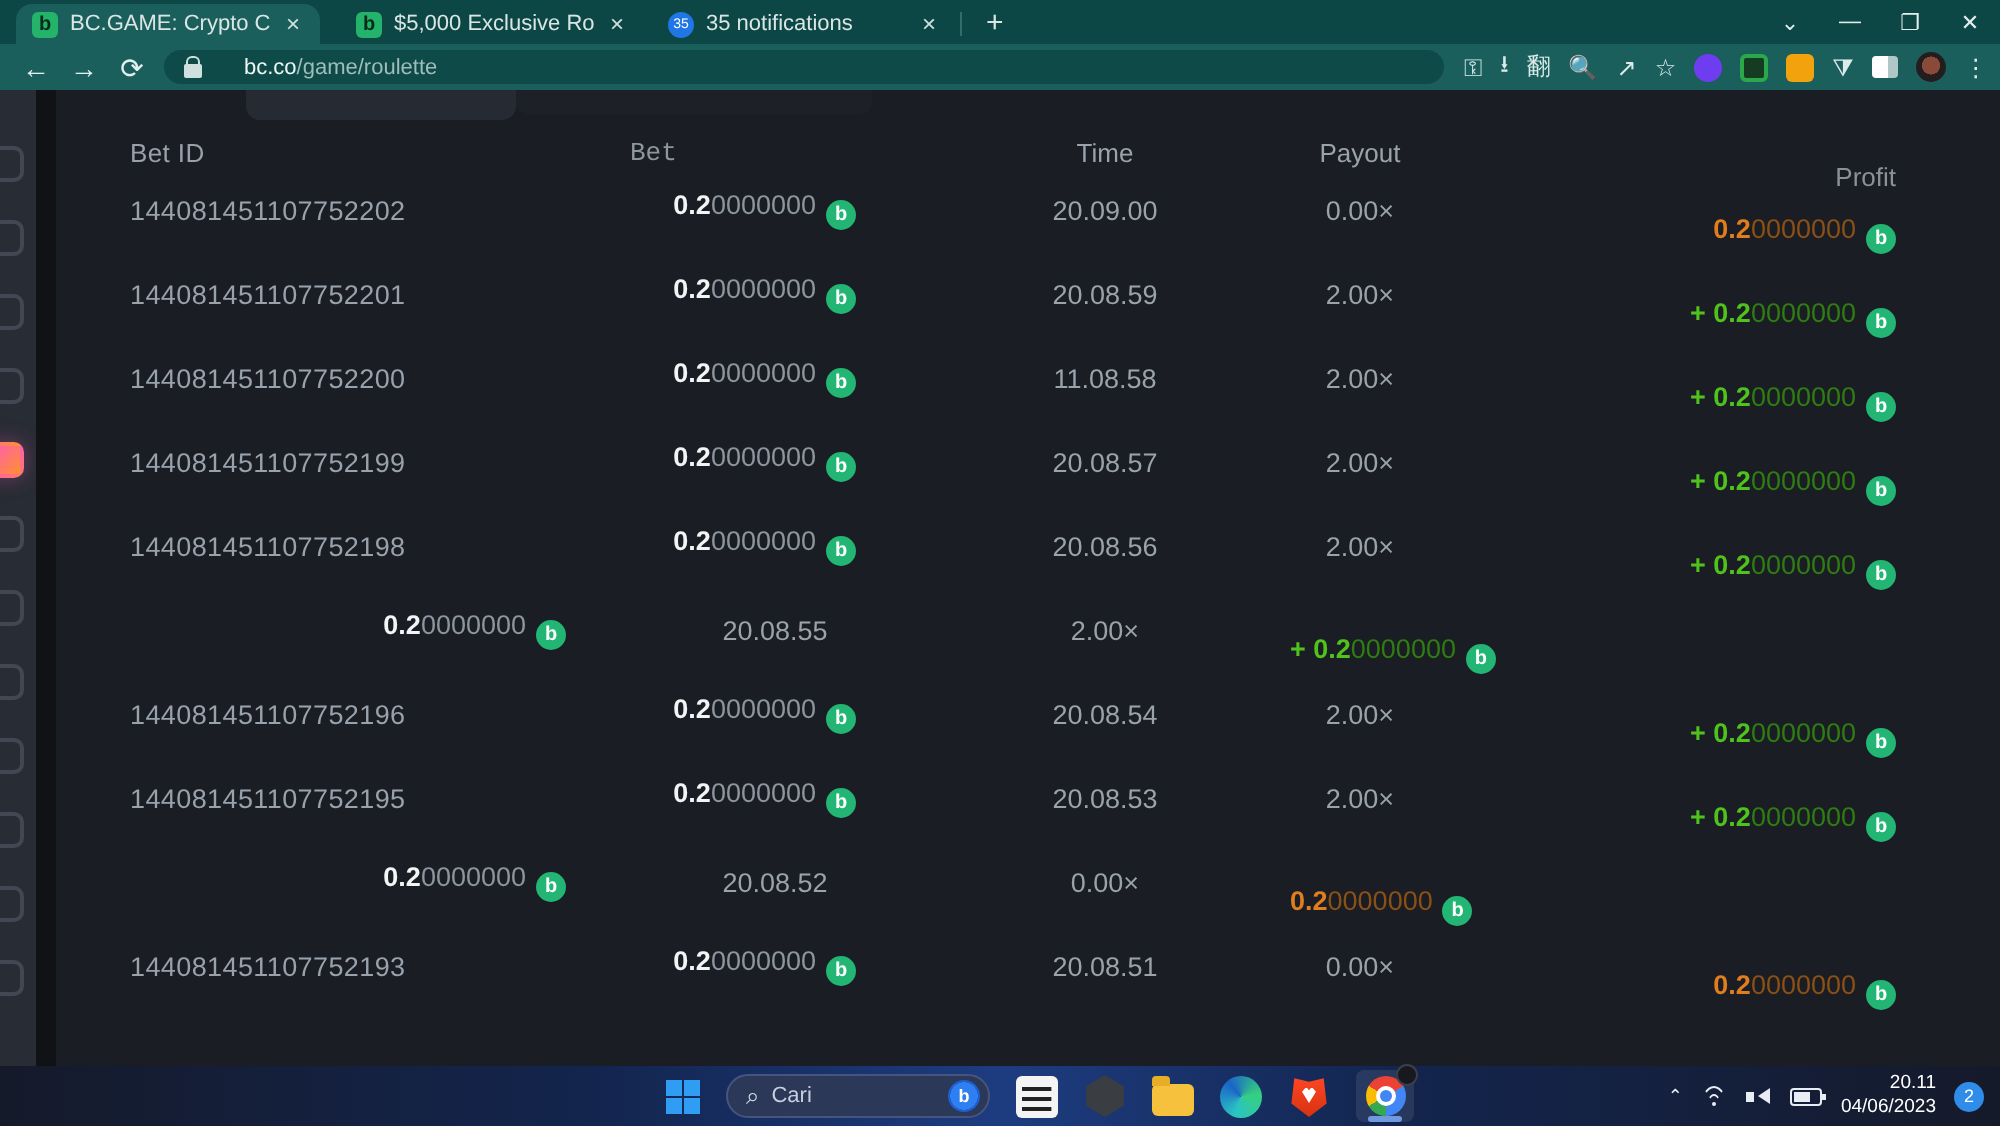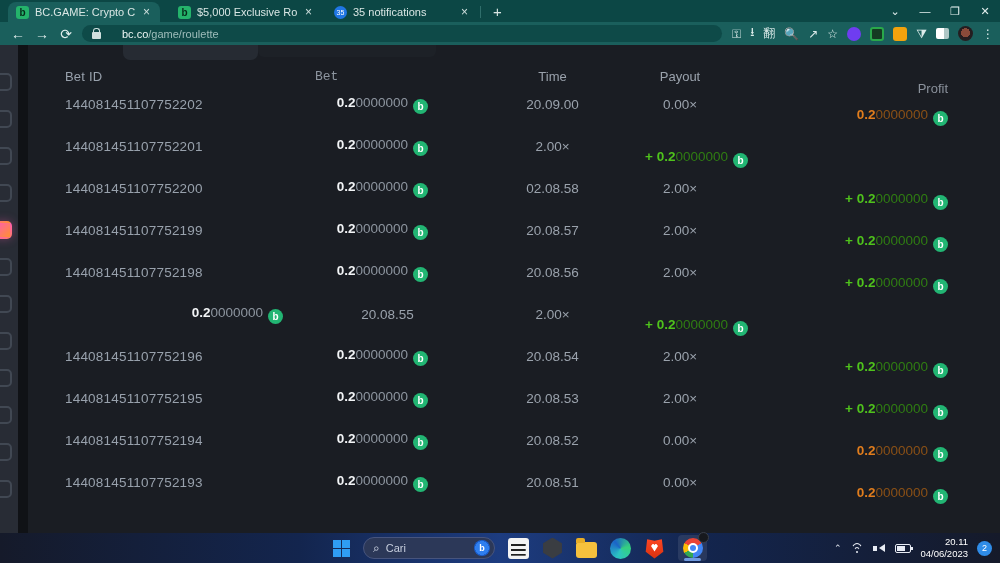--- a/index.html
+++ b/index.html
@@ -195,27 +195,28 @@
           <div class="trow grid loss">
     <span class="c-id">144081451107752202</span>
     <span class="c-bet"><b>0.2</b><span>0000000</span><span class="coin">b</span></span>
     <span class="c-time">20.09.00</span>
     <span class="c-payout">0.00×</span>
     <span class="c-profit"><span class="p-main">0.2</span><span class="p-zeros">0000000</span><span class="coin">b</span></span>
   </div>
           <div class="trow grid win">
     <span class="c-id">144081451107752201</span>
     <span class="c-bet"><b>0.2</b><span>0000000</span><span class="coin">b</span></span>
+    <span class="c-time">20.08.59</span>
     <span class="c-payout">2.00×</span>
     <span class="c-profit"><span class="p-main">+ 0.2</span><span class="p-zeros">0000000</span><span class="coin">b</span></span>
   </div>
           <div class="trow grid win">
     <span class="c-id">144081451107752200</span>
     <span class="c-bet"><b>0.2</b><span>0000000</span><span class="coin">b</span></span>
-    <span class="c-time">02.08.58</span>
+    <span class="c-time">11.08.58</span>
     <span class="c-payout">2.00×</span>
     <span class="c-profit"><span class="p-main">+ 0.2</span><span class="p-zeros">0000000</span><span class="coin">b</span></span>
   </div>
           <div class="trow grid win">
     <span class="c-id">144081451107752199</span>
     <span class="c-bet"><b>0.2</b><span>0000000</span><span class="coin">b</span></span>
     <span class="c-time">20.08.57</span>
     <span class="c-payout">2.00×</span>
     <span class="c-profit"><span class="p-main">+ 0.2</span><span class="p-zeros">0000000</span><span class="coin">b</span></span>
   </div>
@@ -240,21 +241,20 @@
     <span class="c-profit"><span class="p-main">+ 0.2</span><span class="p-zeros">0000000</span><span class="coin">b</span></span>
   </div>
           <div class="trow grid win">
     <span class="c-id">144081451107752195</span>
     <span class="c-bet"><b>0.2</b><span>0000000</span><span class="coin">b</span></span>
     <span class="c-time">20.08.53</span>
     <span class="c-payout">2.00×</span>
     <span class="c-profit"><span class="p-main">+ 0.2</span><span class="p-zeros">0000000</span><span class="coin">b</span></span>
   </div>
           <div class="trow grid loss">
-    <span class="c-id">144081451107752194</span>
     <span class="c-bet"><b>0.2</b><span>0000000</span><span class="coin">b</span></span>
     <span class="c-time">20.08.52</span>
     <span class="c-payout">0.00×</span>
     <span class="c-profit"><span class="p-main">0.2</span><span class="p-zeros">0000000</span><span class="coin">b</span></span>
   </div>
           <div class="trow grid loss">
     <span class="c-id">144081451107752193</span>
     <span class="c-bet"><b>0.2</b><span>0000000</span><span class="coin">b</span></span>
     <span class="c-time">20.08.51</span>
     <span class="c-payout">0.00×</span>

